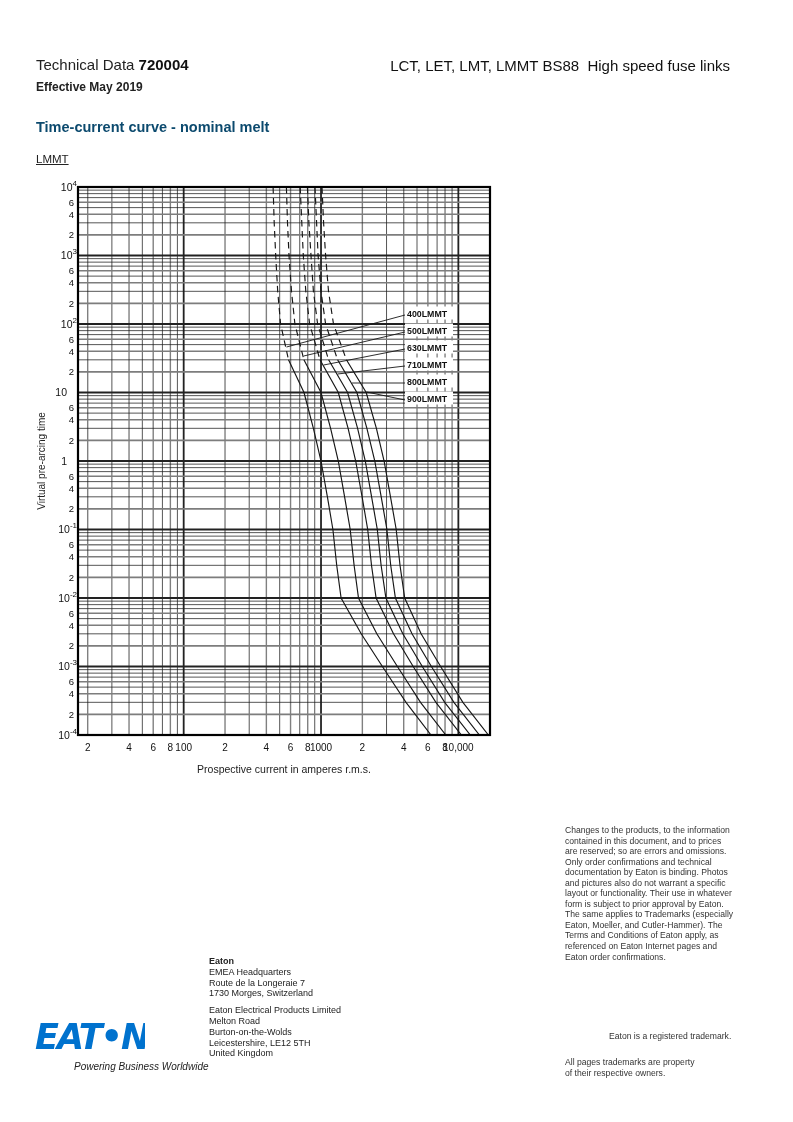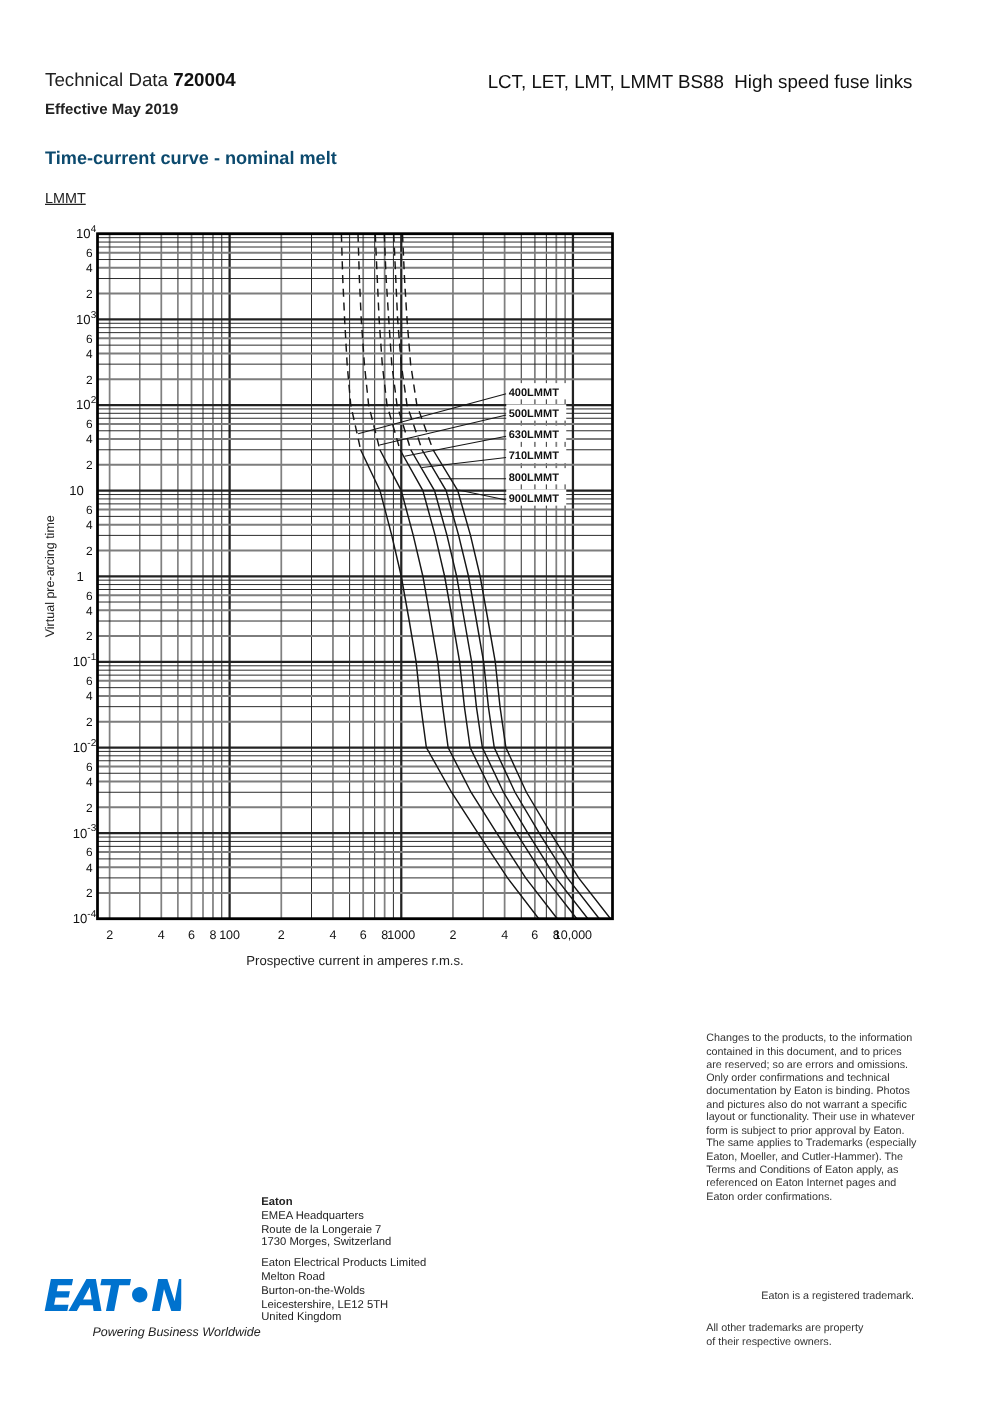--- a/index.html
+++ b/index.html
@@ -264,21 +264,21 @@
       <div>layout or functionality. Their use in whatever</div>
       <div>form is subject to prior approval by Eaton.</div>
       <div>The same applies to Trademarks (especially</div>
       <div>Eaton, Moeller, and Cutler-Hammer). The</div>
       <div>Terms and Conditions of Eaton apply, as</div>
       <div>referenced on Eaton Internet pages and</div>
       <div>Eaton order confirmations.</div>
     </div>
   <div class="abs tm1">Eaton is a registered trademark.</div>
   <div class="abs tm2">
-      <div>All other trademarks are property</div>
+      <div>All pages trademarks are property</div>
       <div>of their respective owners.</div>
     </div>
 
   <svg class="abs logo" width="112" height="42" viewBox="0 0 112 42">
     <text x="2" y="33" font-family="DejaVu Sans, sans-serif" font-weight="bold" font-style="italic" font-size="35" letter-spacing="-2" fill="#0072CE">EAT•N</text>
   </svg>
   <div class="abs tagline">Powering Business Worldwide</div>
 
 </div>
 

